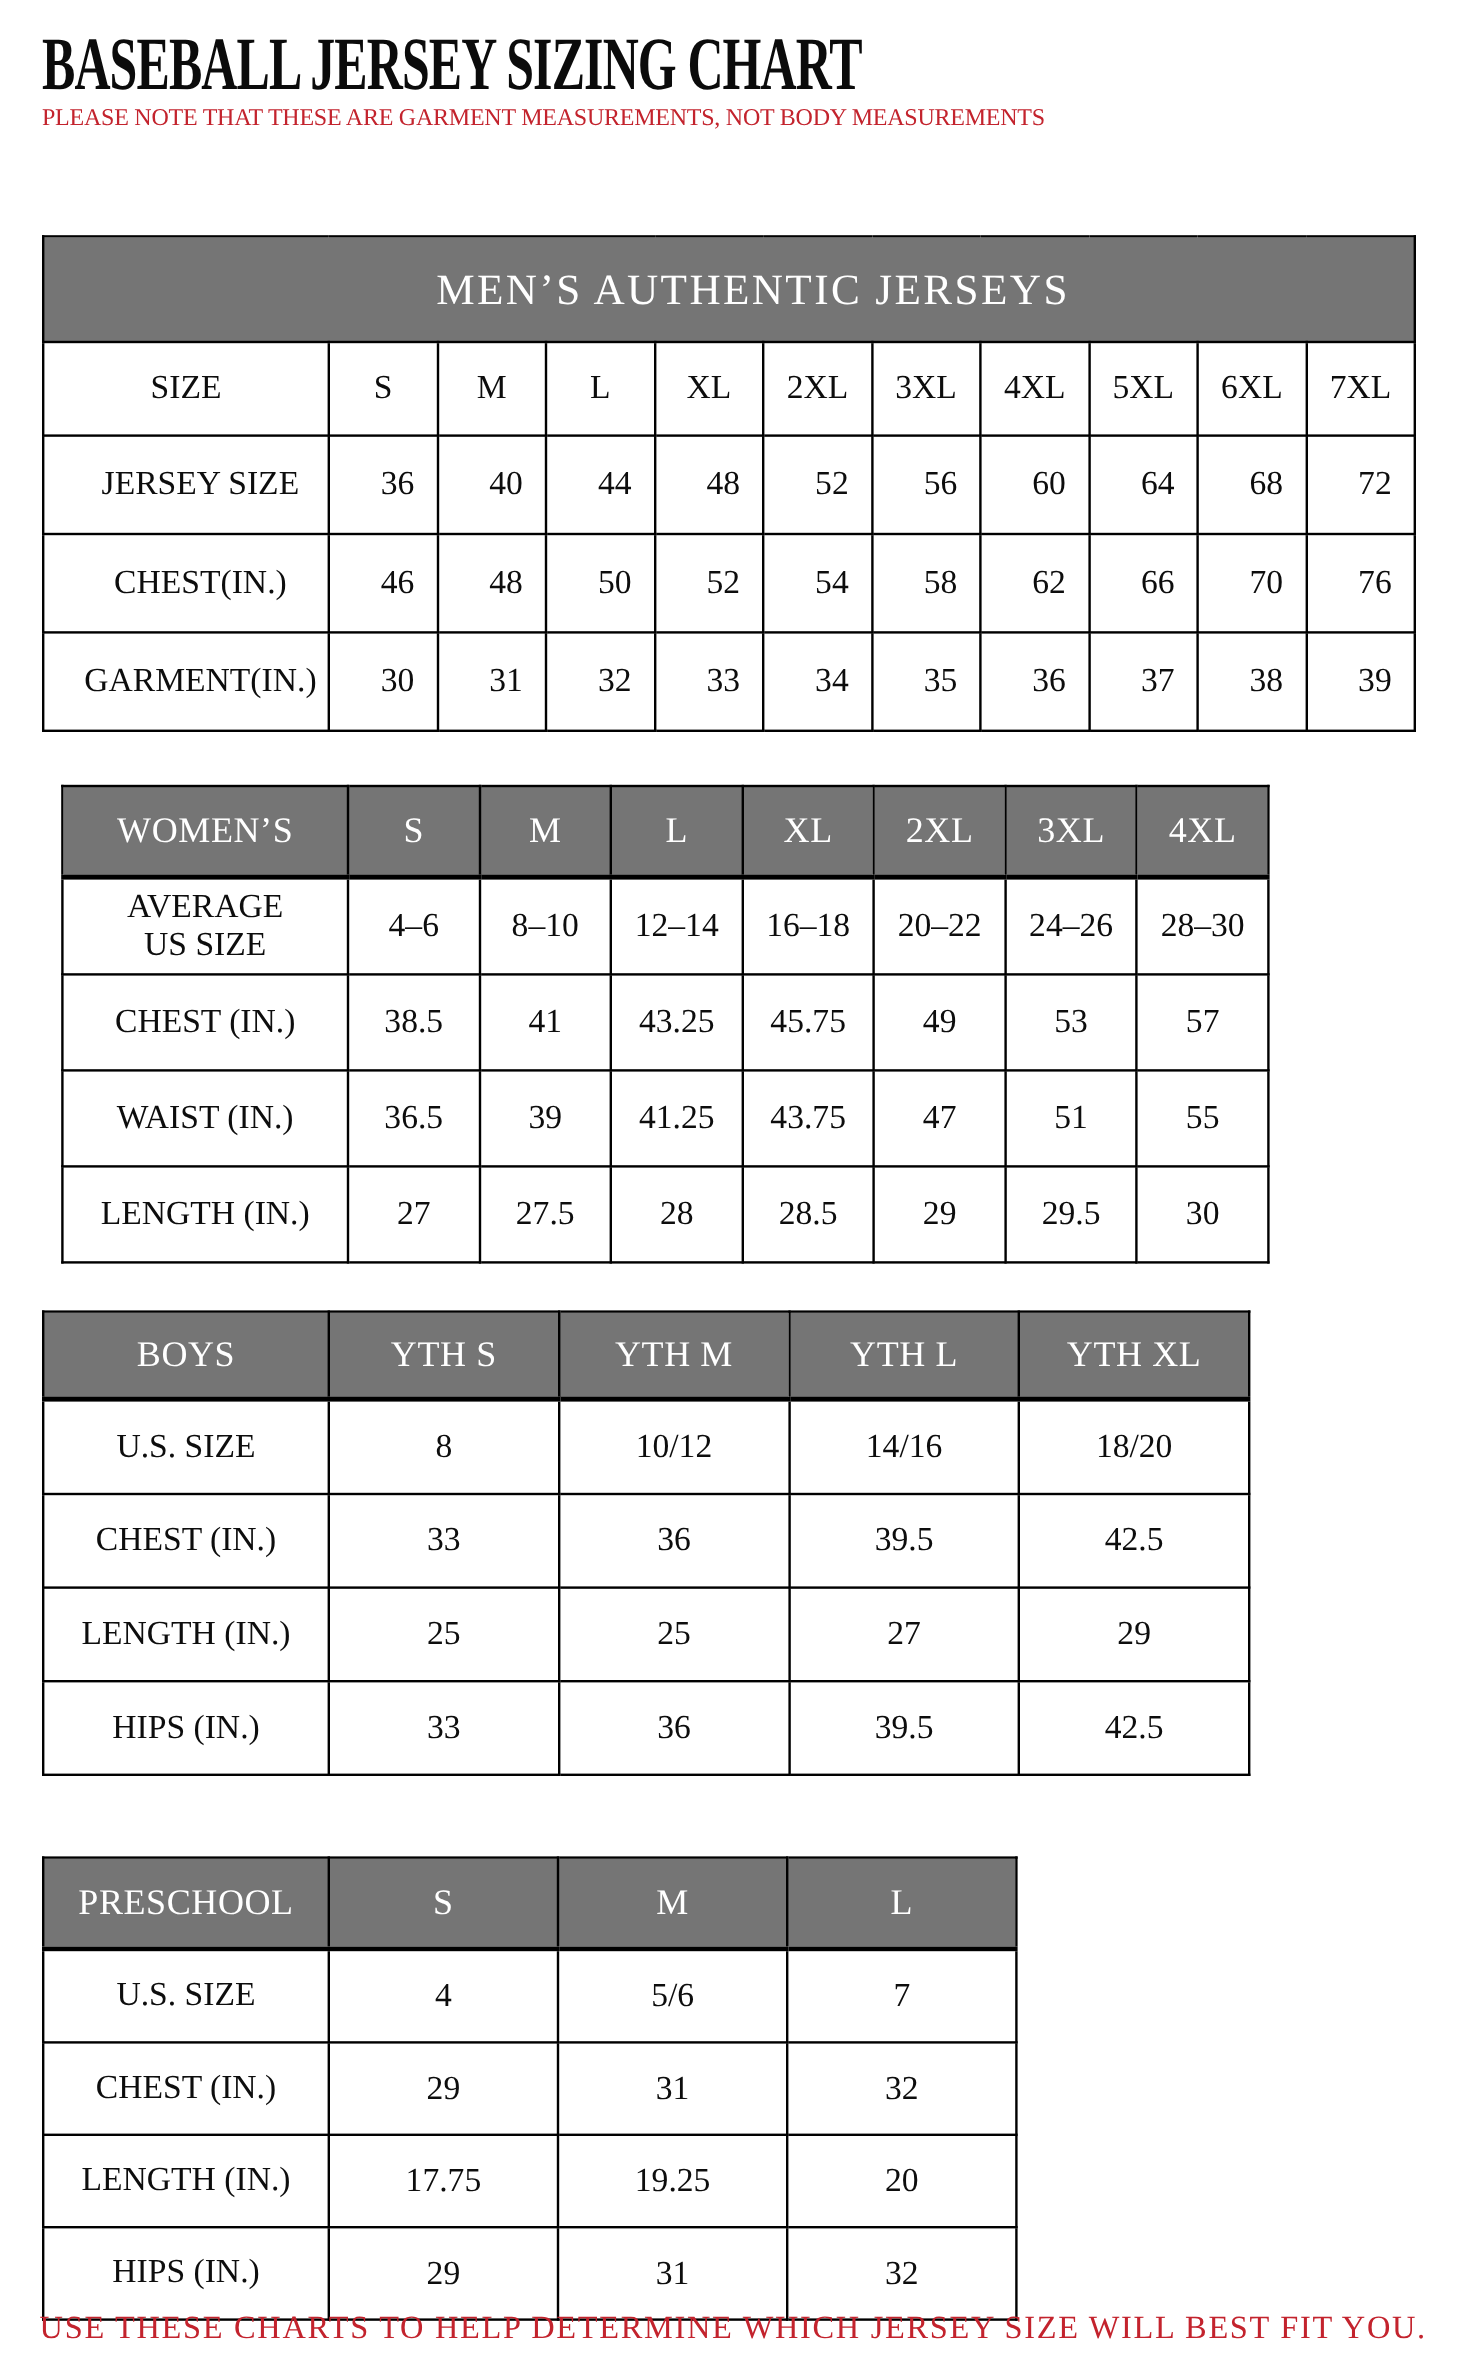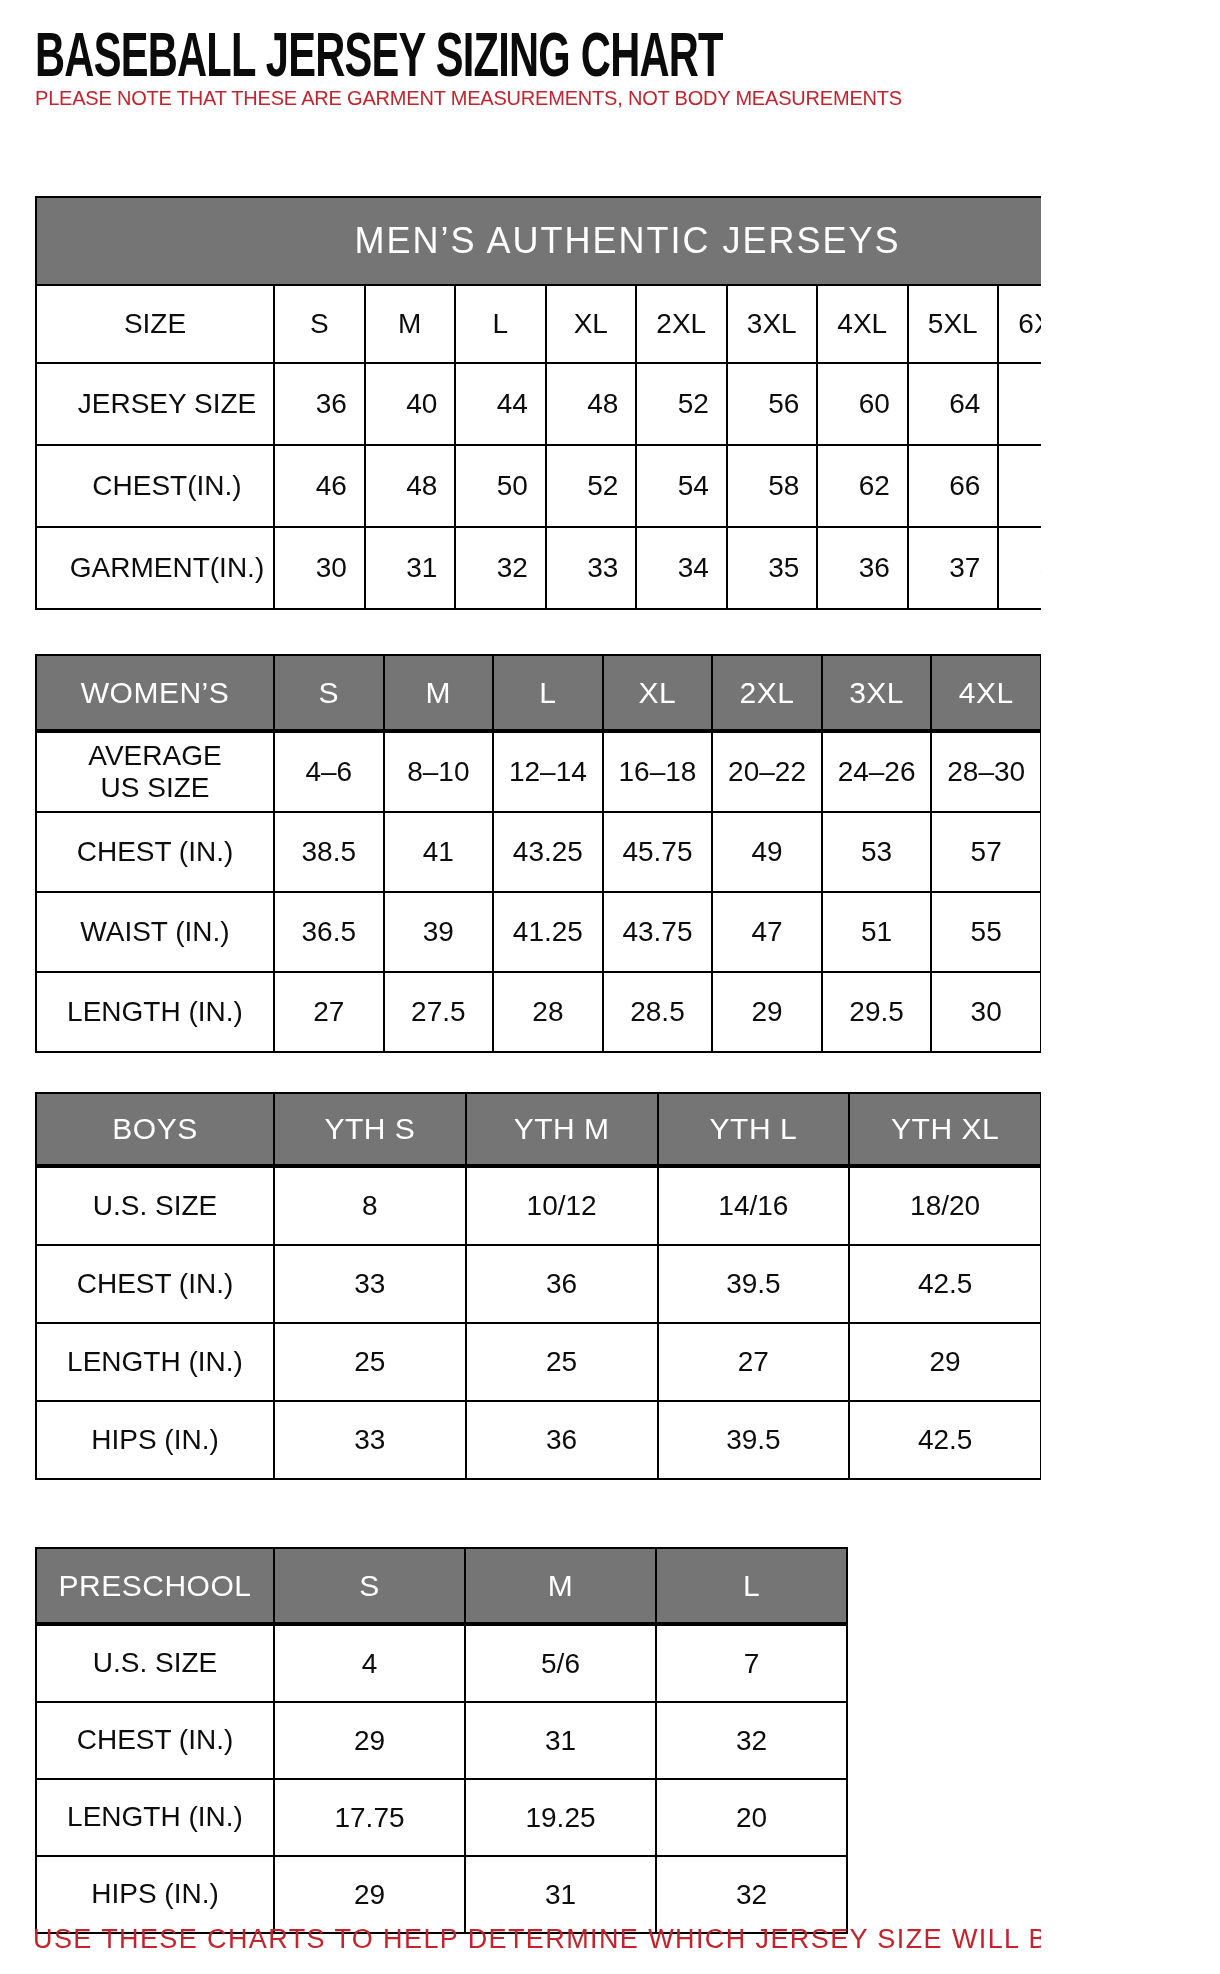--- a/index.html
+++ b/index.html
@@ -4,24 +4,24 @@
 <style>
   :root{
     --gray:#757575;
     --red:#C3232D;
     --ink:#000000;
     --paper:#ffffff;
   }
   html,body{margin:0;padding:0;background:#fff;}
   .page{
     position:relative;
-    width:1041px;
+    width:1220px;
     height:1974px;
     background:var(--paper);
-    font-family:Liberation Sans, sans-serif;
+    font-family:Liberation Serif, serif;
     color:#111;
     overflow:hidden;
   }
   
   .title{
     position:absolute; left:35px; top:18px;
     font-size:57px; font-weight:800; letter-spacing:-1px;
     color:#0b0b0b; white-space:nowrap;
     transform:scale(.73,1.10); transform-origin:0 0;
   }
@@ -41,21 +41,21 @@
   .pos-womens{left:35px; top:654px;}
   .pos-boys{left:35px; top:1092px;}
   .pos-preschool{left:35px; top:1518px;}
   
   table.sizing{
     border-collapse:collapse;
     table-layout:fixed;
     background:#fff;
   }
   .t-mens{width:1145px;}
-  .t-womens{width:1007px;}
+  .t-womens{width:1007px;margin-left:16px;}
   .t-boys{width:1007px;}
   .t-preschool{width:813px;margin-top:29px;}
   col.label-col{width:238px;}
   .sizing th,.sizing td{
     text-align:center; vertical-align:middle;
     font-weight:400; color:#0d0d0d;
     padding:0 4px; overflow:hidden;
   }
   .sizing td,.sizing th.rowlabel,.sizing th.plainhdr{
     border:2px solid var(--ink);

